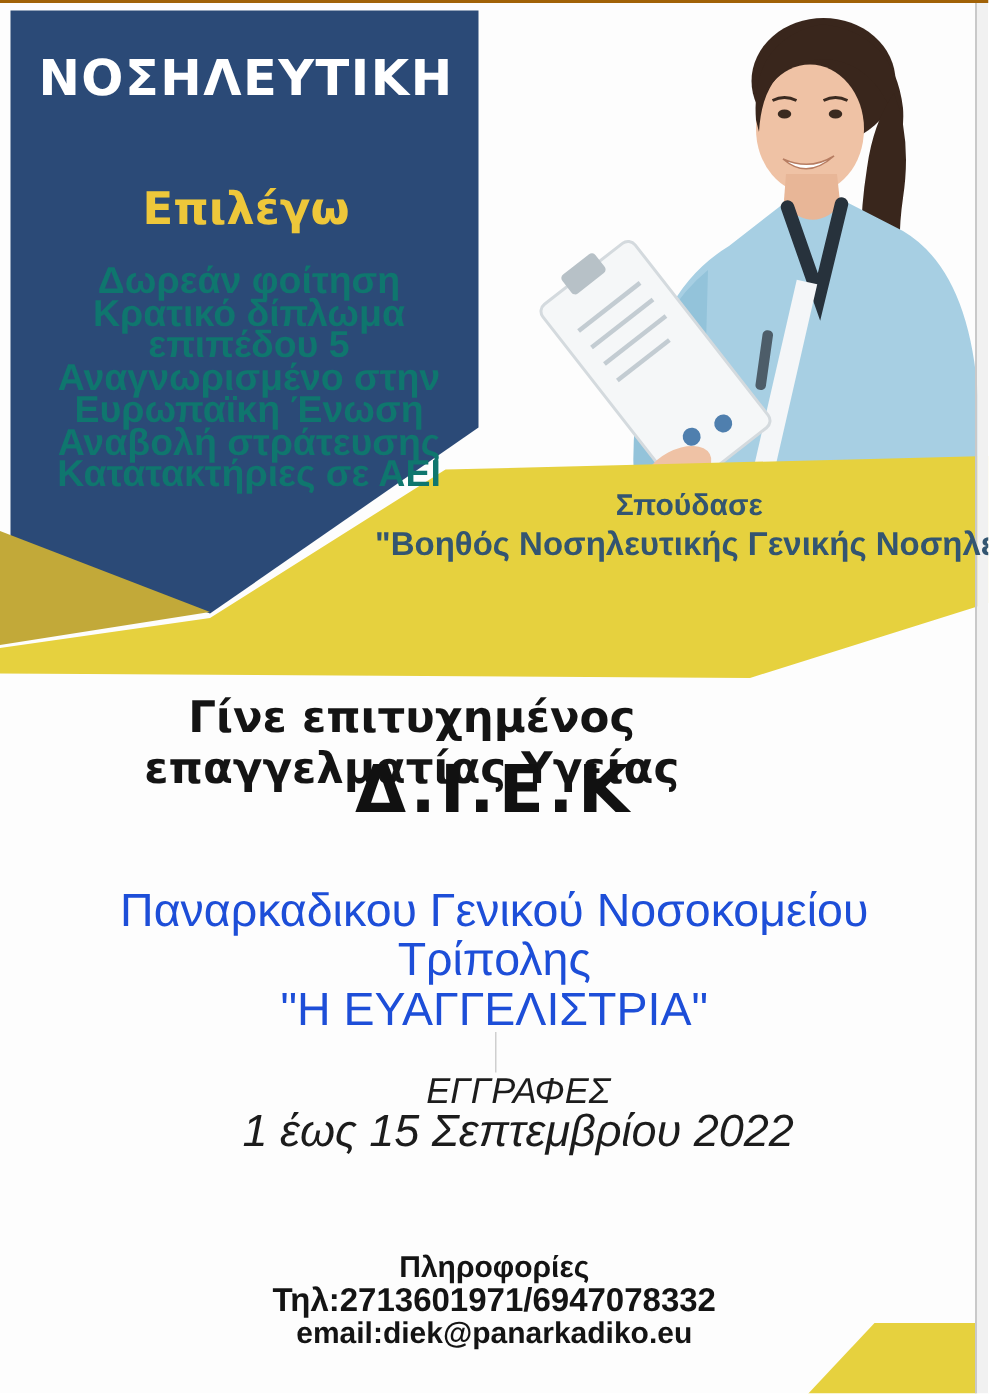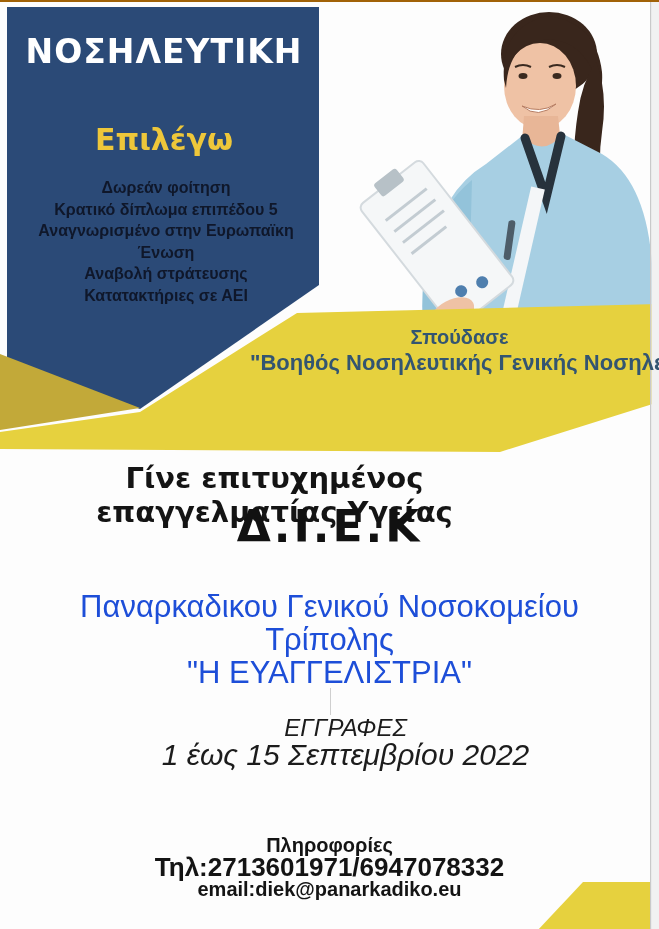--- a/index.html
+++ b/index.html
@@ -16,22 +16,22 @@
     left:8px;width:312px;top:30px;text-align:center;color:#ffffff;
     font-size:33px;font-weight:bold;letter-spacing:1px;
     font-family:"DejaVu Sans","Liberation Sans",sans-serif;
   }
   .choose{
     left:8px;width:312px;top:120px;text-align:center;color:#eec73a;
     font-size:30px;font-weight:bold;
     font-family:"DejaVu Sans","Liberation Sans",sans-serif;
   }
   .benefits{
-    left:8px;width:316px;top:175px;text-align:center;color:#0f172a;
-    font-size:16px;font-weight:bold;line-height:21.5px;
+    left:8px;width:316px;top:175px;text-align:center;color:#0f766e;
+    font-size:25px;font-weight:bold;line-height:21.5px;
   }
   .banner-text{
     left:250px;right:-10px;top:324px;text-align:center;color:#335571;z-index:2;
   }
   .banner-text .l1{font-size:20px;font-weight:bold;}
   .banner-text .l2{font-size:22px;font-weight:bold;white-space:nowrap;margin-top:1px;}
   .tagline{
     left:0;width:549px;top:459px;text-align:center;color:#141414;
     font-size:29px;font-weight:bold;
     font-family:"DejaVu Sans","Liberation Sans",sans-serif;
@@ -49,21 +49,21 @@
     left:16px;width:659px;top:712px;text-align:center;color:#1c1c1c;
     font-style:italic;line-height:27px;
   }
   .enroll .h{font-size:24px;}
   .enroll .d{font-size:30px;}
   .contact{
     left:0;width:659px;top:832px;text-align:center;color:#141414;
     font-weight:bold;line-height:22px;
   }
   .contact .h{font-size:20px;}
-  .contact .p{font-size:26px;}
+  .contact .p{font-size:22px;}
   .contact .e{font-size:20px;}
   .crease{
     left:330px;top:686px;width:1px;height:27px;background:#cfcfcf;z-index:2;
   }
 </style>
 </head>
 <body>
 
 <div class="poster">
 

